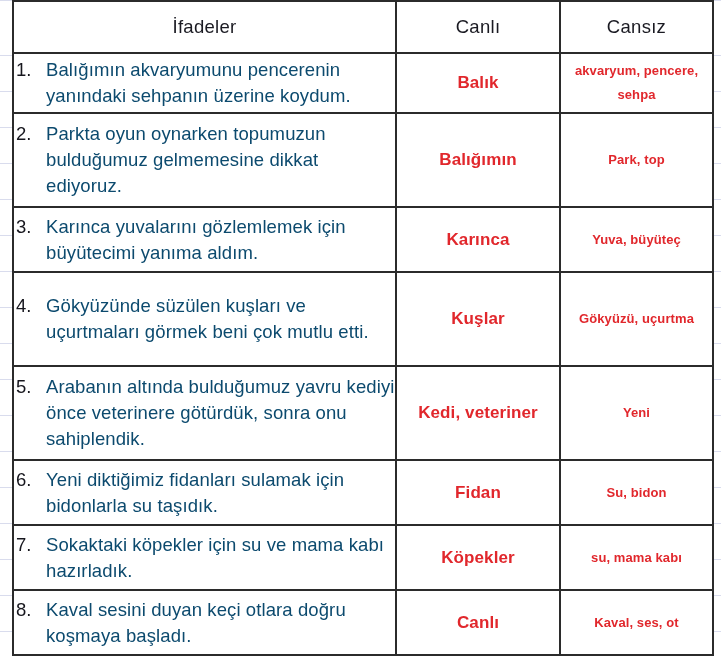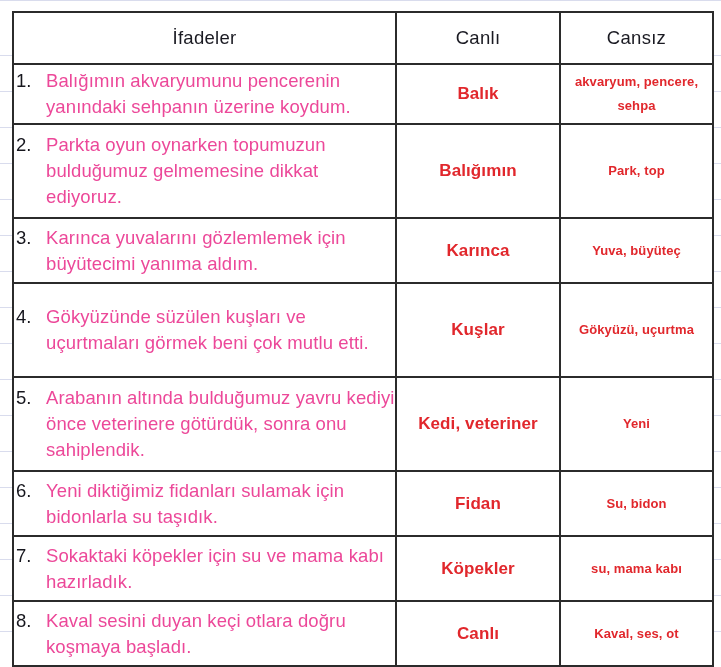--- a/index.html
+++ b/index.html
@@ -29,21 +29,21 @@
         #d9dced 35px,
         #d9dced 36px
     );
     background-position: 0 20px;
     z-index: 0;
   }
 
   #worksheet-table-wrap {
     position: absolute;
     left: 12px;
-    top: 11px;
+    top: 0;
     width: 700px;
     z-index: 1;
   }
 
   table.worksheet {
     border-collapse: collapse;
     table-layout: fixed;
     width: 700px;
     background: #ffffff;
   }
@@ -83,21 +83,21 @@
     flex: 0 0 30px;
     font-size: 18.5px;
     color: #16161d;
     line-height: 26px;
     text-align: left;
     padding-left: 2px;
   }
   .statement-text {
     flex: 1 1 auto;
     font-size: 18.5px;
-    color: #ec4899;
+    color: #0c4a6e;
     line-height: 26px;
     text-align: left;
     letter-spacing: 0.1px;
   }
 
   
   td.answer {
     text-align: center;
     padding: 6px 6px;
     font-size: 17px;

